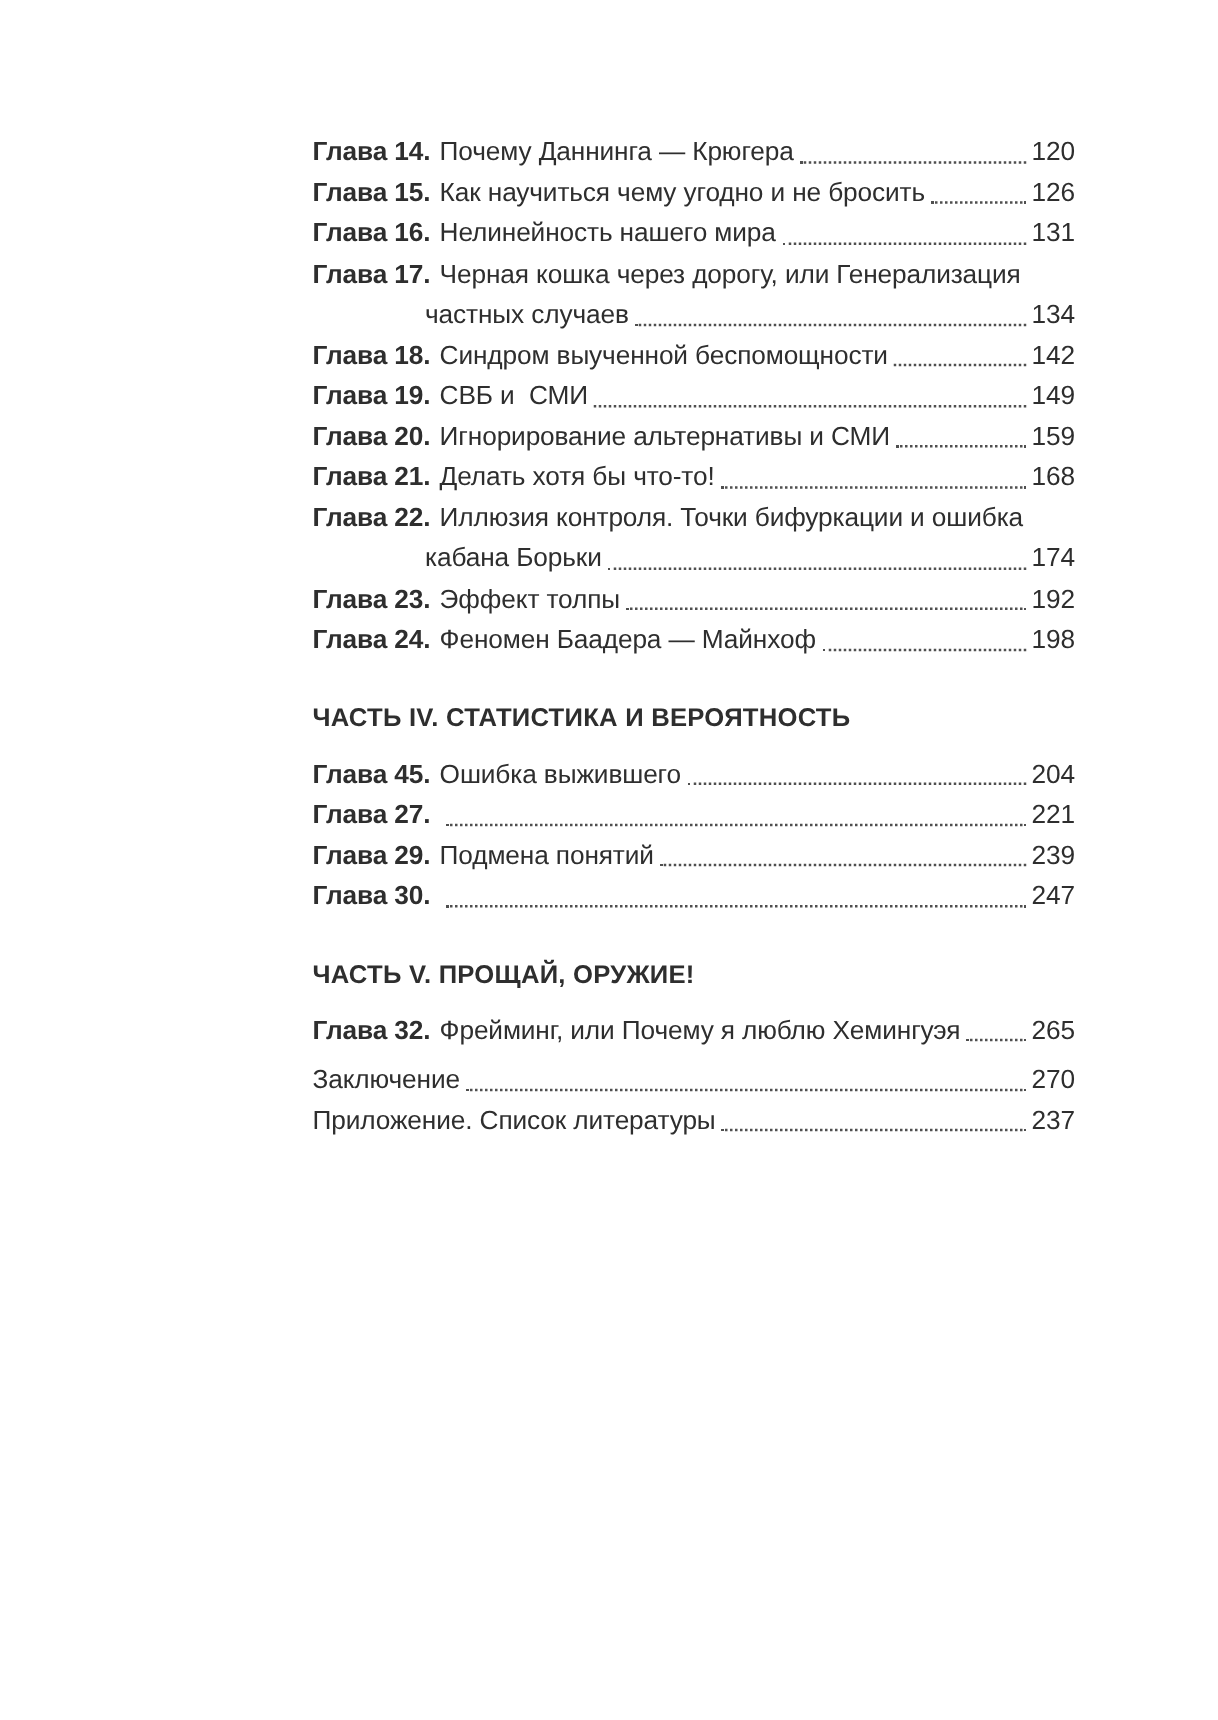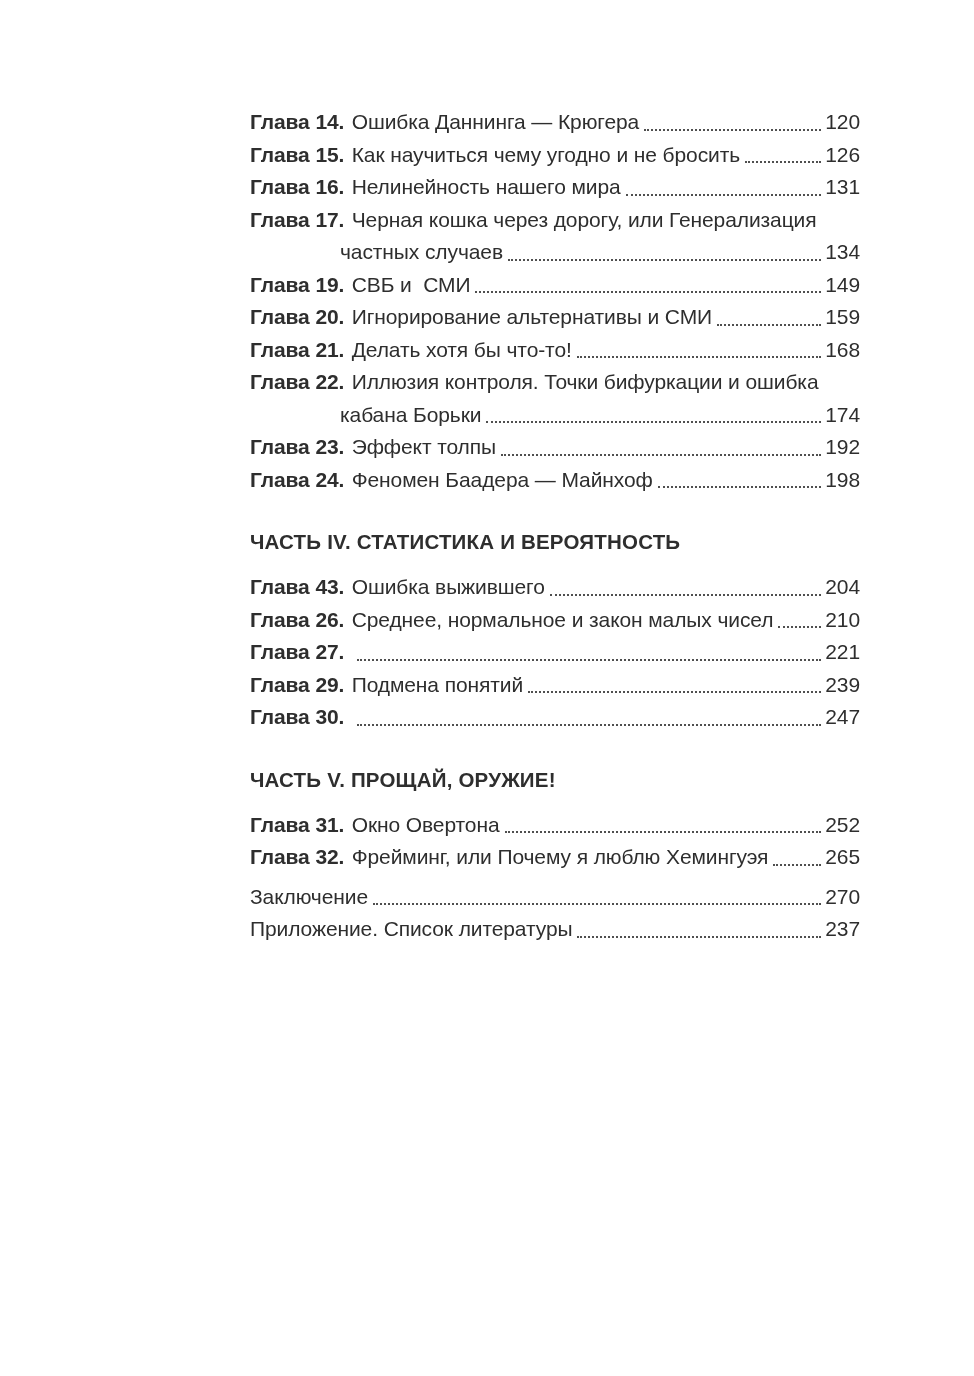--- a/index.html
+++ b/index.html
@@ -44,21 +44,21 @@
 </head>
 <body>
 
 <div class="page">
   <div>
 
     <div class="section">
 
       <div class="entry">
         <span class="chap">Глава 14.</span>
-        <span class="ttl">Ошибка Даннинга — Крюгера</span>
+        <span class="ttl">Почему Даннинга — Крюгера</span>
         <span class="leader"></span>
         <span class="pg">120</span>
       </div>
 
       <div class="entry">
         <span class="chap">Глава 15.</span>
         <span class="ttl">Как научиться чему угодно и не бросить</span>
         <span class="leader"></span>
         <span class="pg">126</span>
       </div>
@@ -75,20 +75,26 @@
           <span class="chap">Глава 17.</span>
           <span class="ttl">Черная кошка через дорогу, или Генерализация</span>
         </div>
         <div class="entry cont">
           <span class="ttl">частных случаев</span>
           <span class="leader"></span>
           <span class="pg">134</span>
         </div>
       </div>
 
+      <div class="entry">
+        <span class="chap">Глава 18.</span>
+        <span class="ttl">Синдром выученной беспомощности</span>
+        <span class="leader"></span>
+        <span class="pg">142</span>
+      </div>
 
       <div class="entry">
         <span class="chap">Глава 19.</span>
         <span class="ttl">СВБ и  СМИ</span>
         <span class="leader"></span>
         <span class="pg">149</span>
       </div>
 
       <div class="entry">
         <span class="chap">Глава 20.</span>
@@ -129,32 +135,26 @@
         <span class="leader"></span>
         <span class="pg">198</span>
       </div>
 
     </div>
 
     <div class="section">
       <div class="section-heading">ЧАСТЬ IV. СТАТИСТИКА И ВЕРОЯТНОСТЬ</div>
 
       <div class="entry">
-        <span class="chap">Глава 43.</span>
+        <span class="chap">Глава 45.</span>
         <span class="ttl">Ошибка выжившего</span>
         <span class="leader"></span>
         <span class="pg">204</span>
       </div>
 
-      <div class="entry">
-        <span class="chap">Глава 26.</span>
-        <span class="ttl">Среднее, нормальное и закон малых чисел</span>
-        <span class="leader"></span>
-        <span class="pg">210</span>
-      </div>
 
       <div class="entry">
         <span class="chap">Глава 27.</span>
         <span class="leader"></span>
         <span class="pg">221</span>
       </div>
 
 
       <div class="entry">
         <span class="chap">Глава 29.</span>
@@ -167,26 +167,20 @@
         <span class="chap">Глава 30.</span>
         <span class="leader"></span>
         <span class="pg">247</span>
       </div>
 
     </div>
 
     <div class="section">
       <div class="section-heading">ЧАСТЬ V. ПРОЩАЙ, ОРУЖИЕ!</div>
 
-      <div class="entry">
-        <span class="chap">Глава 31.</span>
-        <span class="ttl">Окно Овертона</span>
-        <span class="leader"></span>
-        <span class="pg">252</span>
-      </div>
 
       <div class="entry">
         <span class="chap">Глава 32.</span>
         <span class="ttl">Фрейминг, или Почему я люблю Хемингуэя</span>
         <span class="leader"></span>
         <span class="pg">265</span>
       </div>
 
     </div>
 

